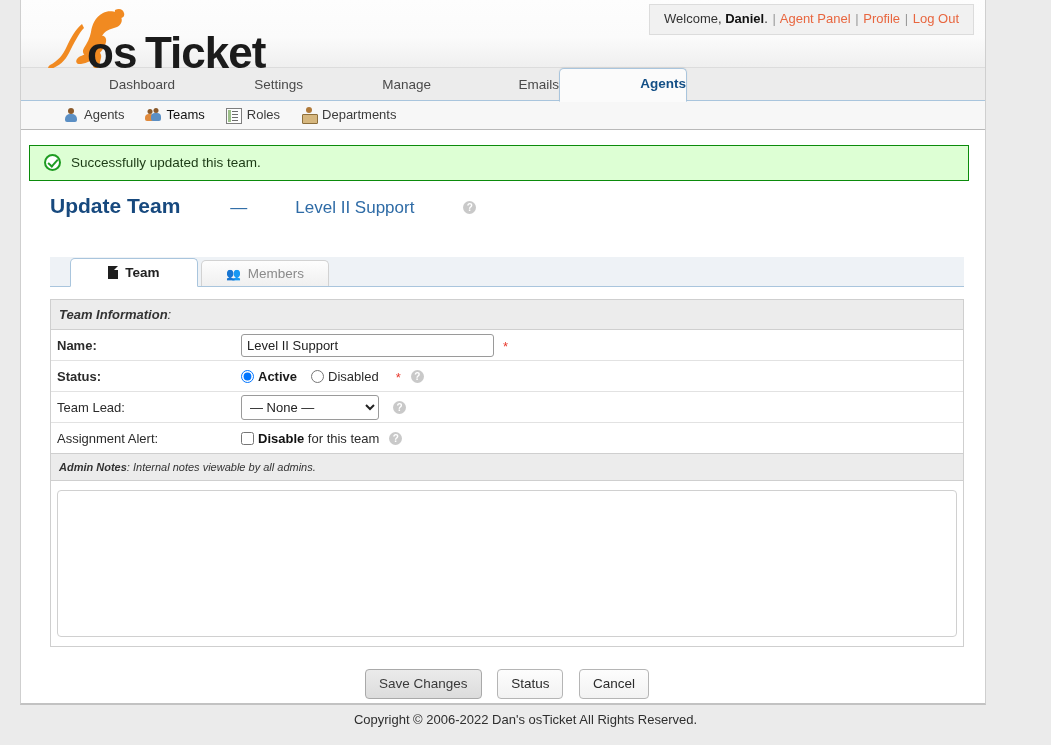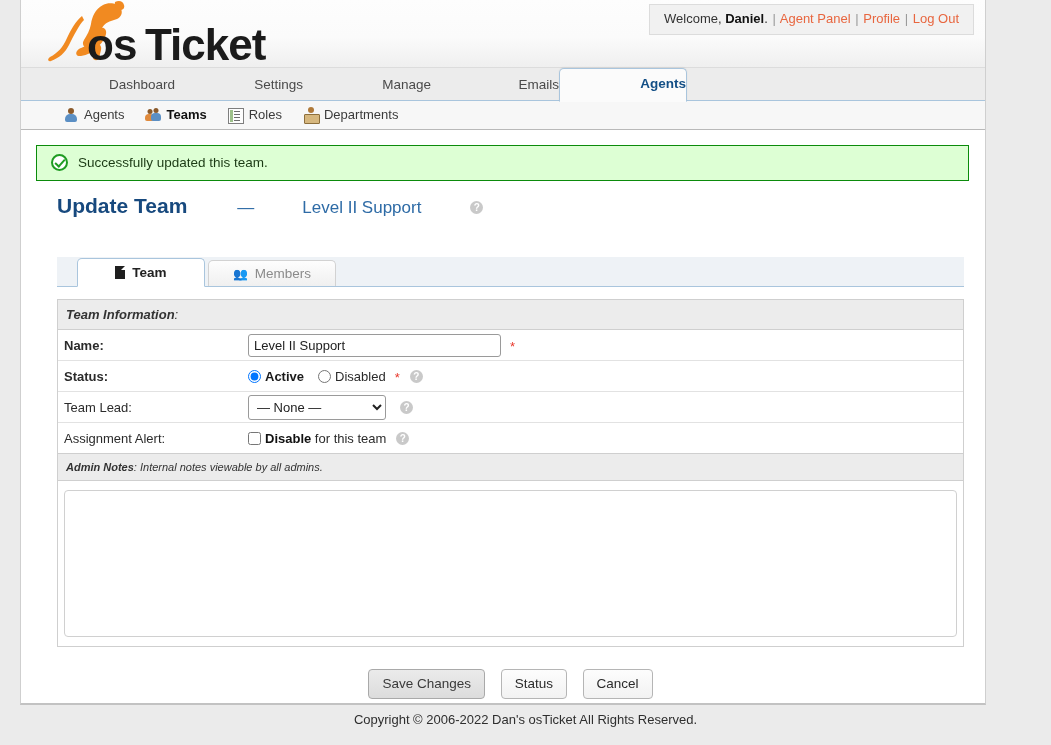--- a/index.html
+++ b/index.html
@@ -37,21 +37,21 @@
   
   #header {
     position: relative;
     height: 68px;
     background: linear-gradient(to bottom, #fdfdfd 0%, #fbfbfb 55%, #efefef 100%);
     border-bottom: 1px solid #dcdcdc;
   }
   #logo {
     position: absolute;
     left: 20px;
-    top: 0px;
+    top: 8px;
     width: 230px;
     height: 66px;
   }
   #logo svg { display: block; }
 
   #welcome-bar {
     position: absolute;
     right: 11px;
     top: 4px;
     background: #f1f1f1;
@@ -121,21 +121,21 @@
   }
   #nav-sub .sub-item {
     display: flex;
     align-items: center;
     text-decoration: none;
     color: #3b3b3b;
     font-size: 13px;
     margin-right: 21px;
     white-space: nowrap;
   }
-  #nav-sub .sub-item.active { font-weight: bold; color: #111; }
+  #nav-sub .sub-item.active { font-weight: normal; color: #111; }
   #nav-sub .sub-item .ico {
     width: 16px; height: 16px;
     margin-right: 5px;
     display: inline-block;
     position: relative;
     flex: 0 0 auto;
   }
   #nav-sub .sub-item .lbl { line-height: 16px; }
 
   
@@ -196,21 +196,21 @@
     content: "";
     position: absolute; left: 1px; top: 7px;
     width: 14px; height: 8px;
     background: #d6b77e;
     border: 1px solid #8d6f3c;
     border-radius: 1px;
   }
 
   
   #content {
-    padding: 15px 16px 0 15px;
+    padding: 15px 16px 0 8px;
   }
 
   #alert-success {
     background: #ddffd4;
     border: 1px solid #0b8b0b;
     color: #1b3a14;
     font-size: 13.5px;
     padding: 8px 10px 9px 10px;
     display: flex;
     align-items: center;
@@ -598,21 +598,21 @@
           </div>
         </div>
 
         <div class="frow">
           <div class="flabel bold">Status:</div>
           <div class="fvalue">
             <span class="radio-wrap">
               <input type="radio" name="status" id="st-active" checked="" style="">
               <label for="st-active">Active</label>
               <input type="radio" name="status" id="st-disabled" style="">
-              <label for="st-disabled" class="off" style="margin-right:0">Disabled</label>
+              <label for="st-disabled" class="off" style="margin-right:8px">Disabled</label>
             </span>
             <span class="req">*</span>
             <span class="help-tip" style="top:0;margin-left:10px">?</span>
           </div>
         </div>
 
         <div class="frow">
           <div class="flabel">Team Lead:</div>
           <div class="fvalue">
             <select class="sel" id="team-lead-select">

